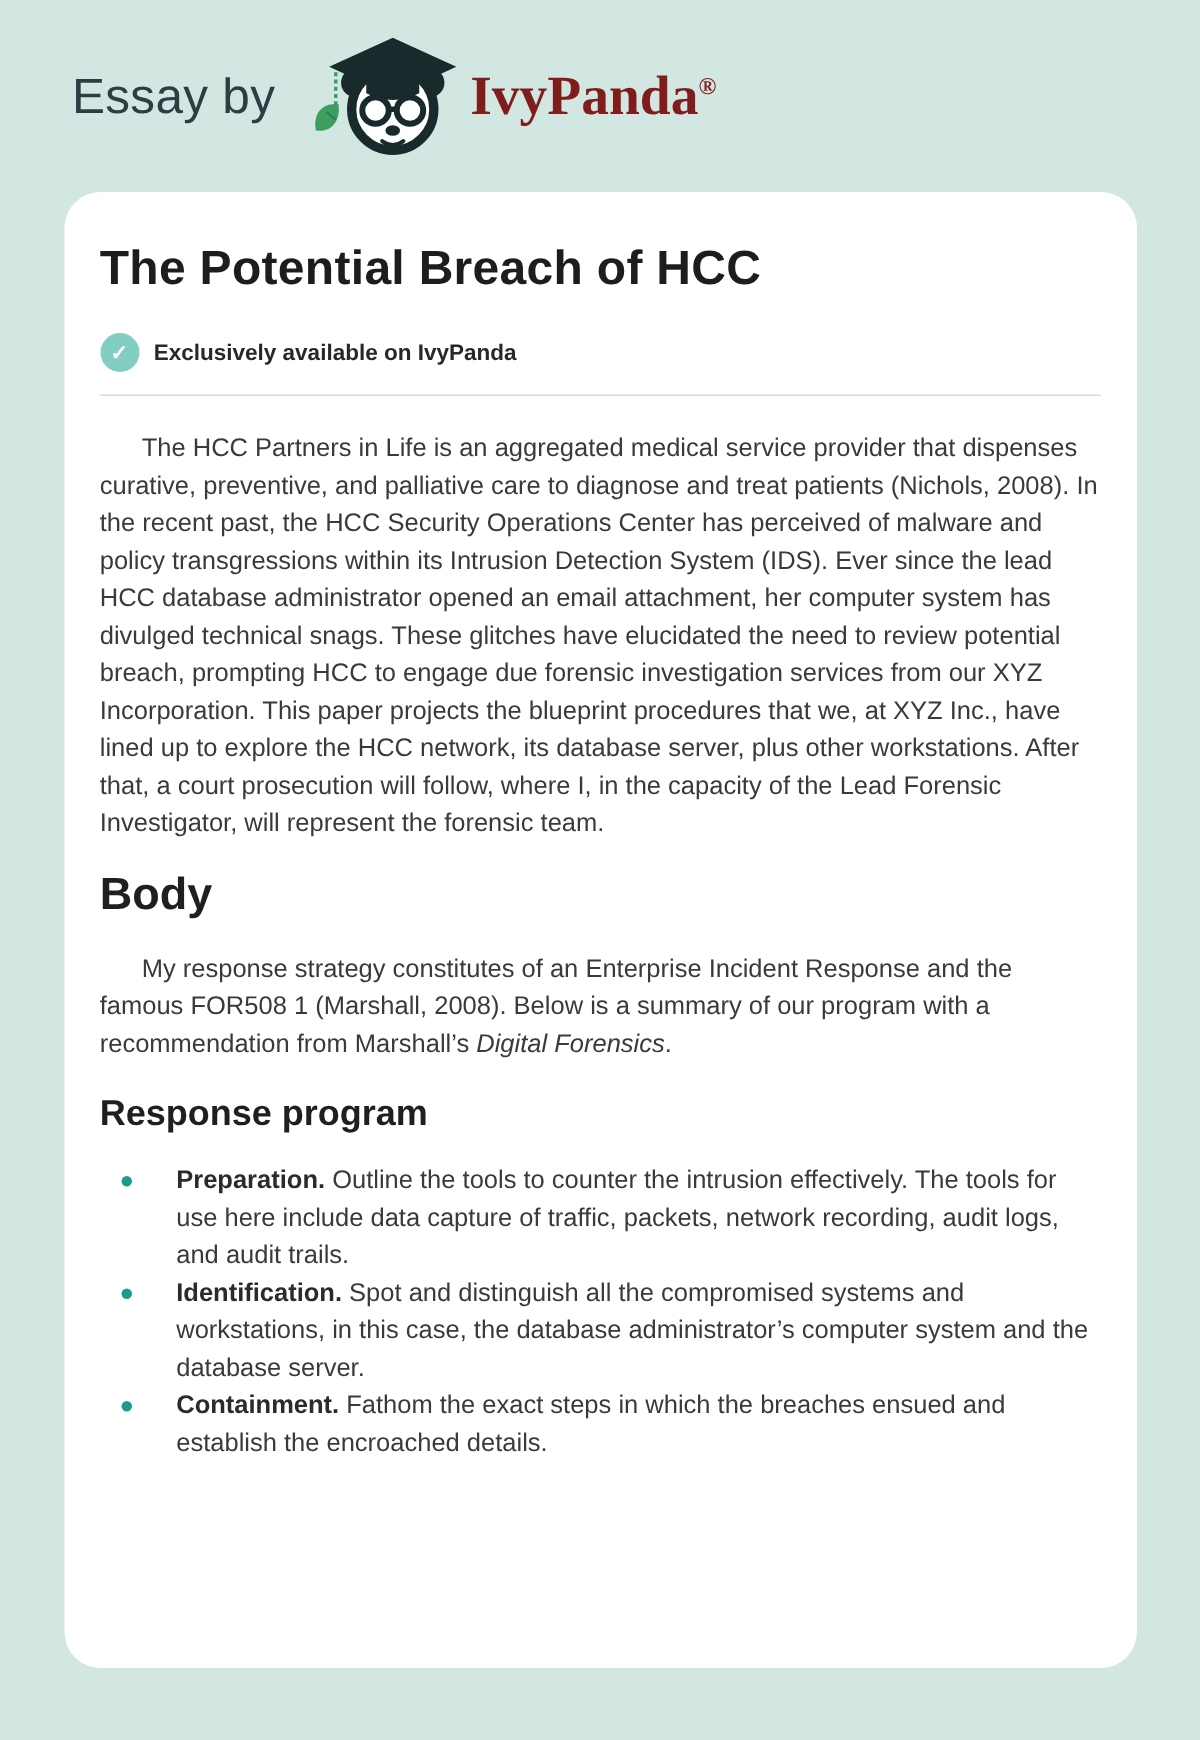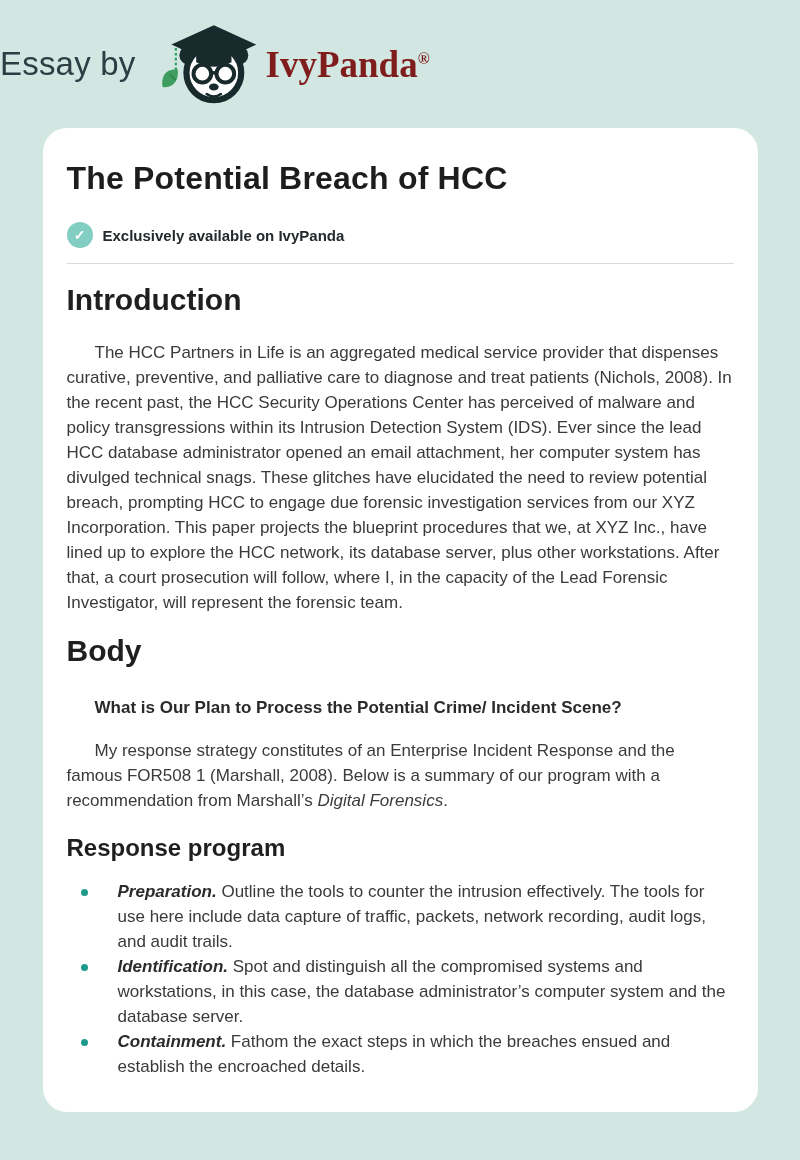--- a/index.html
+++ b/index.html
@@ -9,20 +9,21 @@
     font-family:"Liberation Sans", sans-serif;
     color:#3a3a3a;
     overflow:hidden;
   }
 
   
   .site-header {
     height:128px;
     display:flex;
     align-items:center;
+    padding-left:48px;
   }
   .essay-by {
     font-size:33px;
     color:#2e3d43;
     letter-spacing:.2px;
   }
   .logo-mark { width:106px; height:86px; margin:0 8px 0 16px; flex:none; }
   .brand-text {
     font-family:"Liberation Serif", serif;
     font-weight:bold;
@@ -122,21 +123,21 @@
     width:51px; flex:none;
     padding-left:14px;
   }
   .bullet-dot {
     display:block;
     width:7px; height:7px;
     border-radius:50%;
     background:#1e9a8d;
     margin-top:10px;
   }
-  .bullet-lead { font-weight:bold; font-style:italic; color:#2b2b2b;margin-top:36px; }
+  .bullet-lead { font-weight:bold; color:#2b2b2b;margin-top:36px; }
 </style>
 </head>
 <body>
 
 <header class="site-header">
   <span class="essay-by">Essay by</span>
 
   <span class="logo-mark">
     <svg viewBox="0 0 120 96" width="106" height="86" aria-hidden="true">
 
@@ -168,27 +169,25 @@
 
   <h1 class="doc-title">The Potential Breach of HCC</h1>
 
   <div class="badge-row">
     <span class="badge-circle">✓</span>
     <span class="badge-label">Exclusively available on IvyPanda</span>
   </div>
 
   <hr class="divider">
 
-  <h2 class="section-heading">Introduction</h2>
 
   <p class="doc-paragraph">The HCC Partners in Life is an aggregated medical service provider that dispenses curative, preventive, and palliative care to diagnose and treat patients (Nichols, 2008). In the recent past, the HCC Security Operations Center has perceived of malware and policy transgressions within its Intrusion Detection System (IDS). Ever since the lead HCC database administrator opened an email attachment, her computer system has divulged technical snags. These glitches have elucidated the need to review potential breach, prompting HCC to engage due forensic investigation services from our XYZ Incorporation. This paper projects the blueprint procedures that we, at XYZ Inc., have lined up to explore the HCC network, its database server, plus other workstations. After that, a court prosecution will follow, where I, in the capacity of the Lead Forensic Investigator, will represent the forensic team.</p>
 
   <h2 class="section-heading body-heading">Body</h2>
 
-  <p class="question-line">What is Our Plan to Process the Potential Crime/ Incident Scene?</p>
 
   <p class="doc-paragraph response-paragraph"><span>My response strategy constitutes of an Enterprise Incident Response and the famous FOR508 1 (Marshall, 2008). Below is a summary of our program with a recommendation from Marshall’s </span><span class="italic-ref">Digital Forensics</span><span>.</span></p>
 
   <h3 class="sub-section-heading">Response program</h3>
 
   <ul class="response-list">
     <li>
       <span class="bullet-cell">
           <span class="bullet-dot"></span>
         </span>

